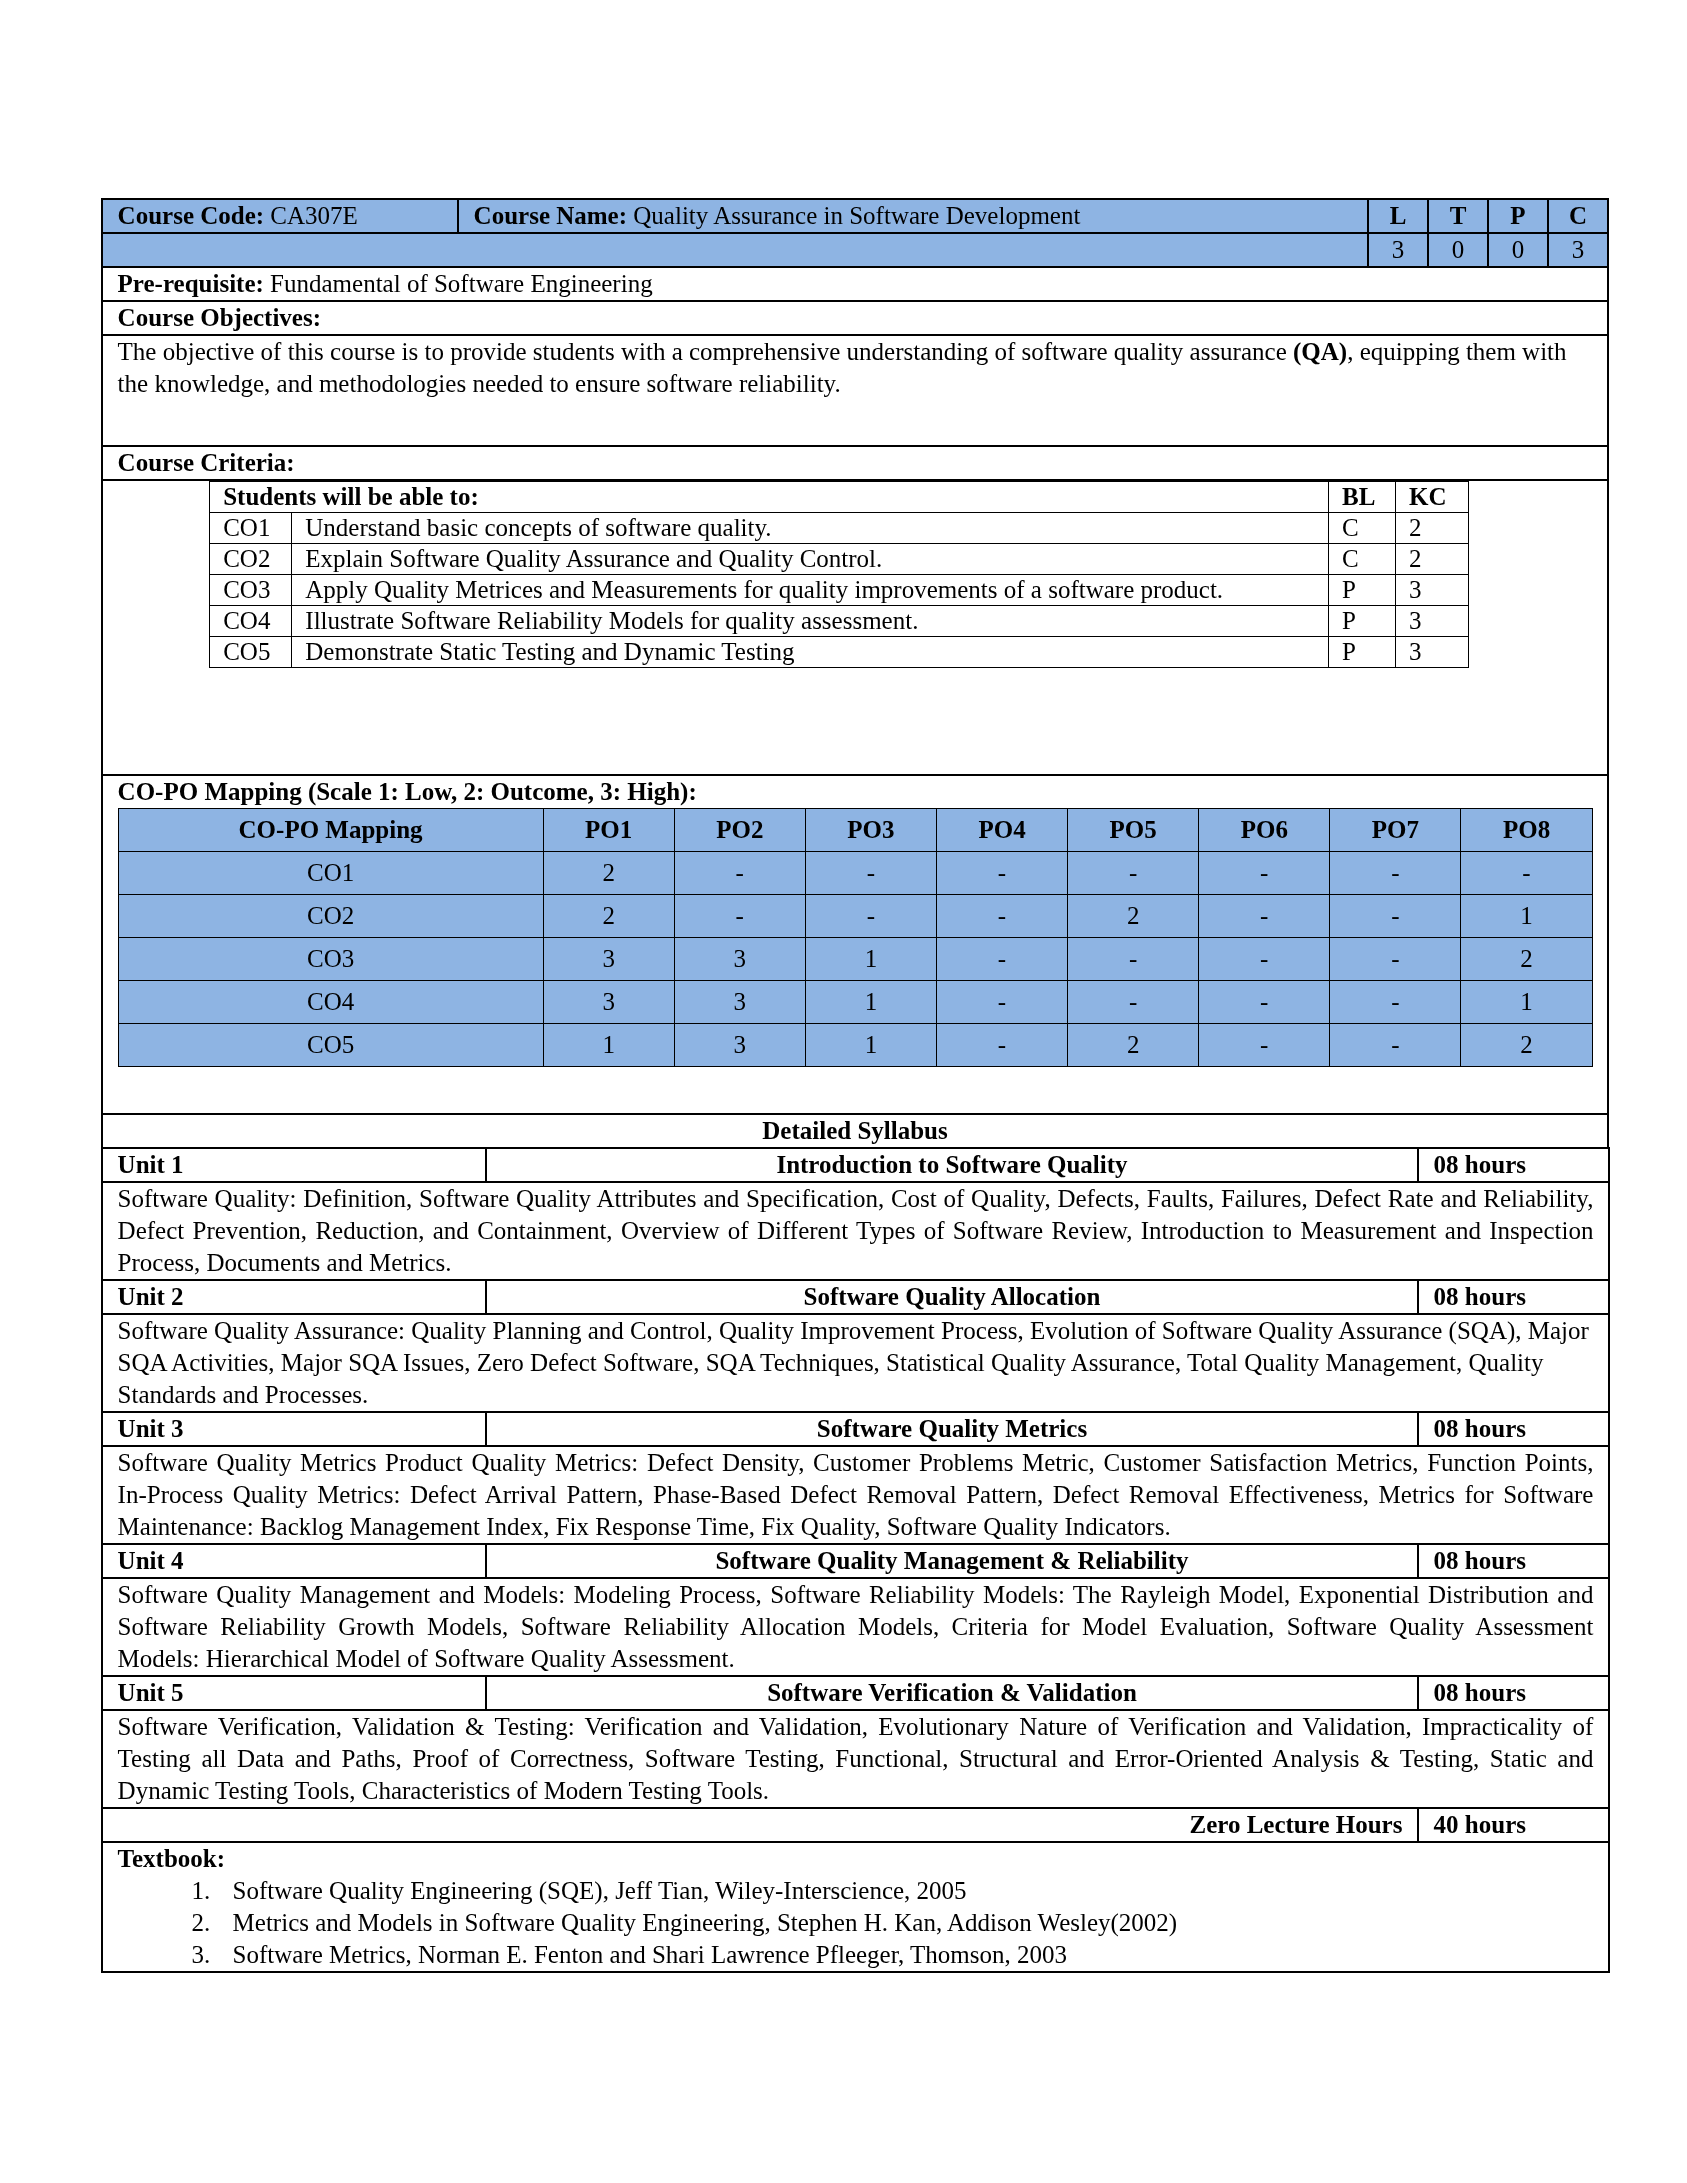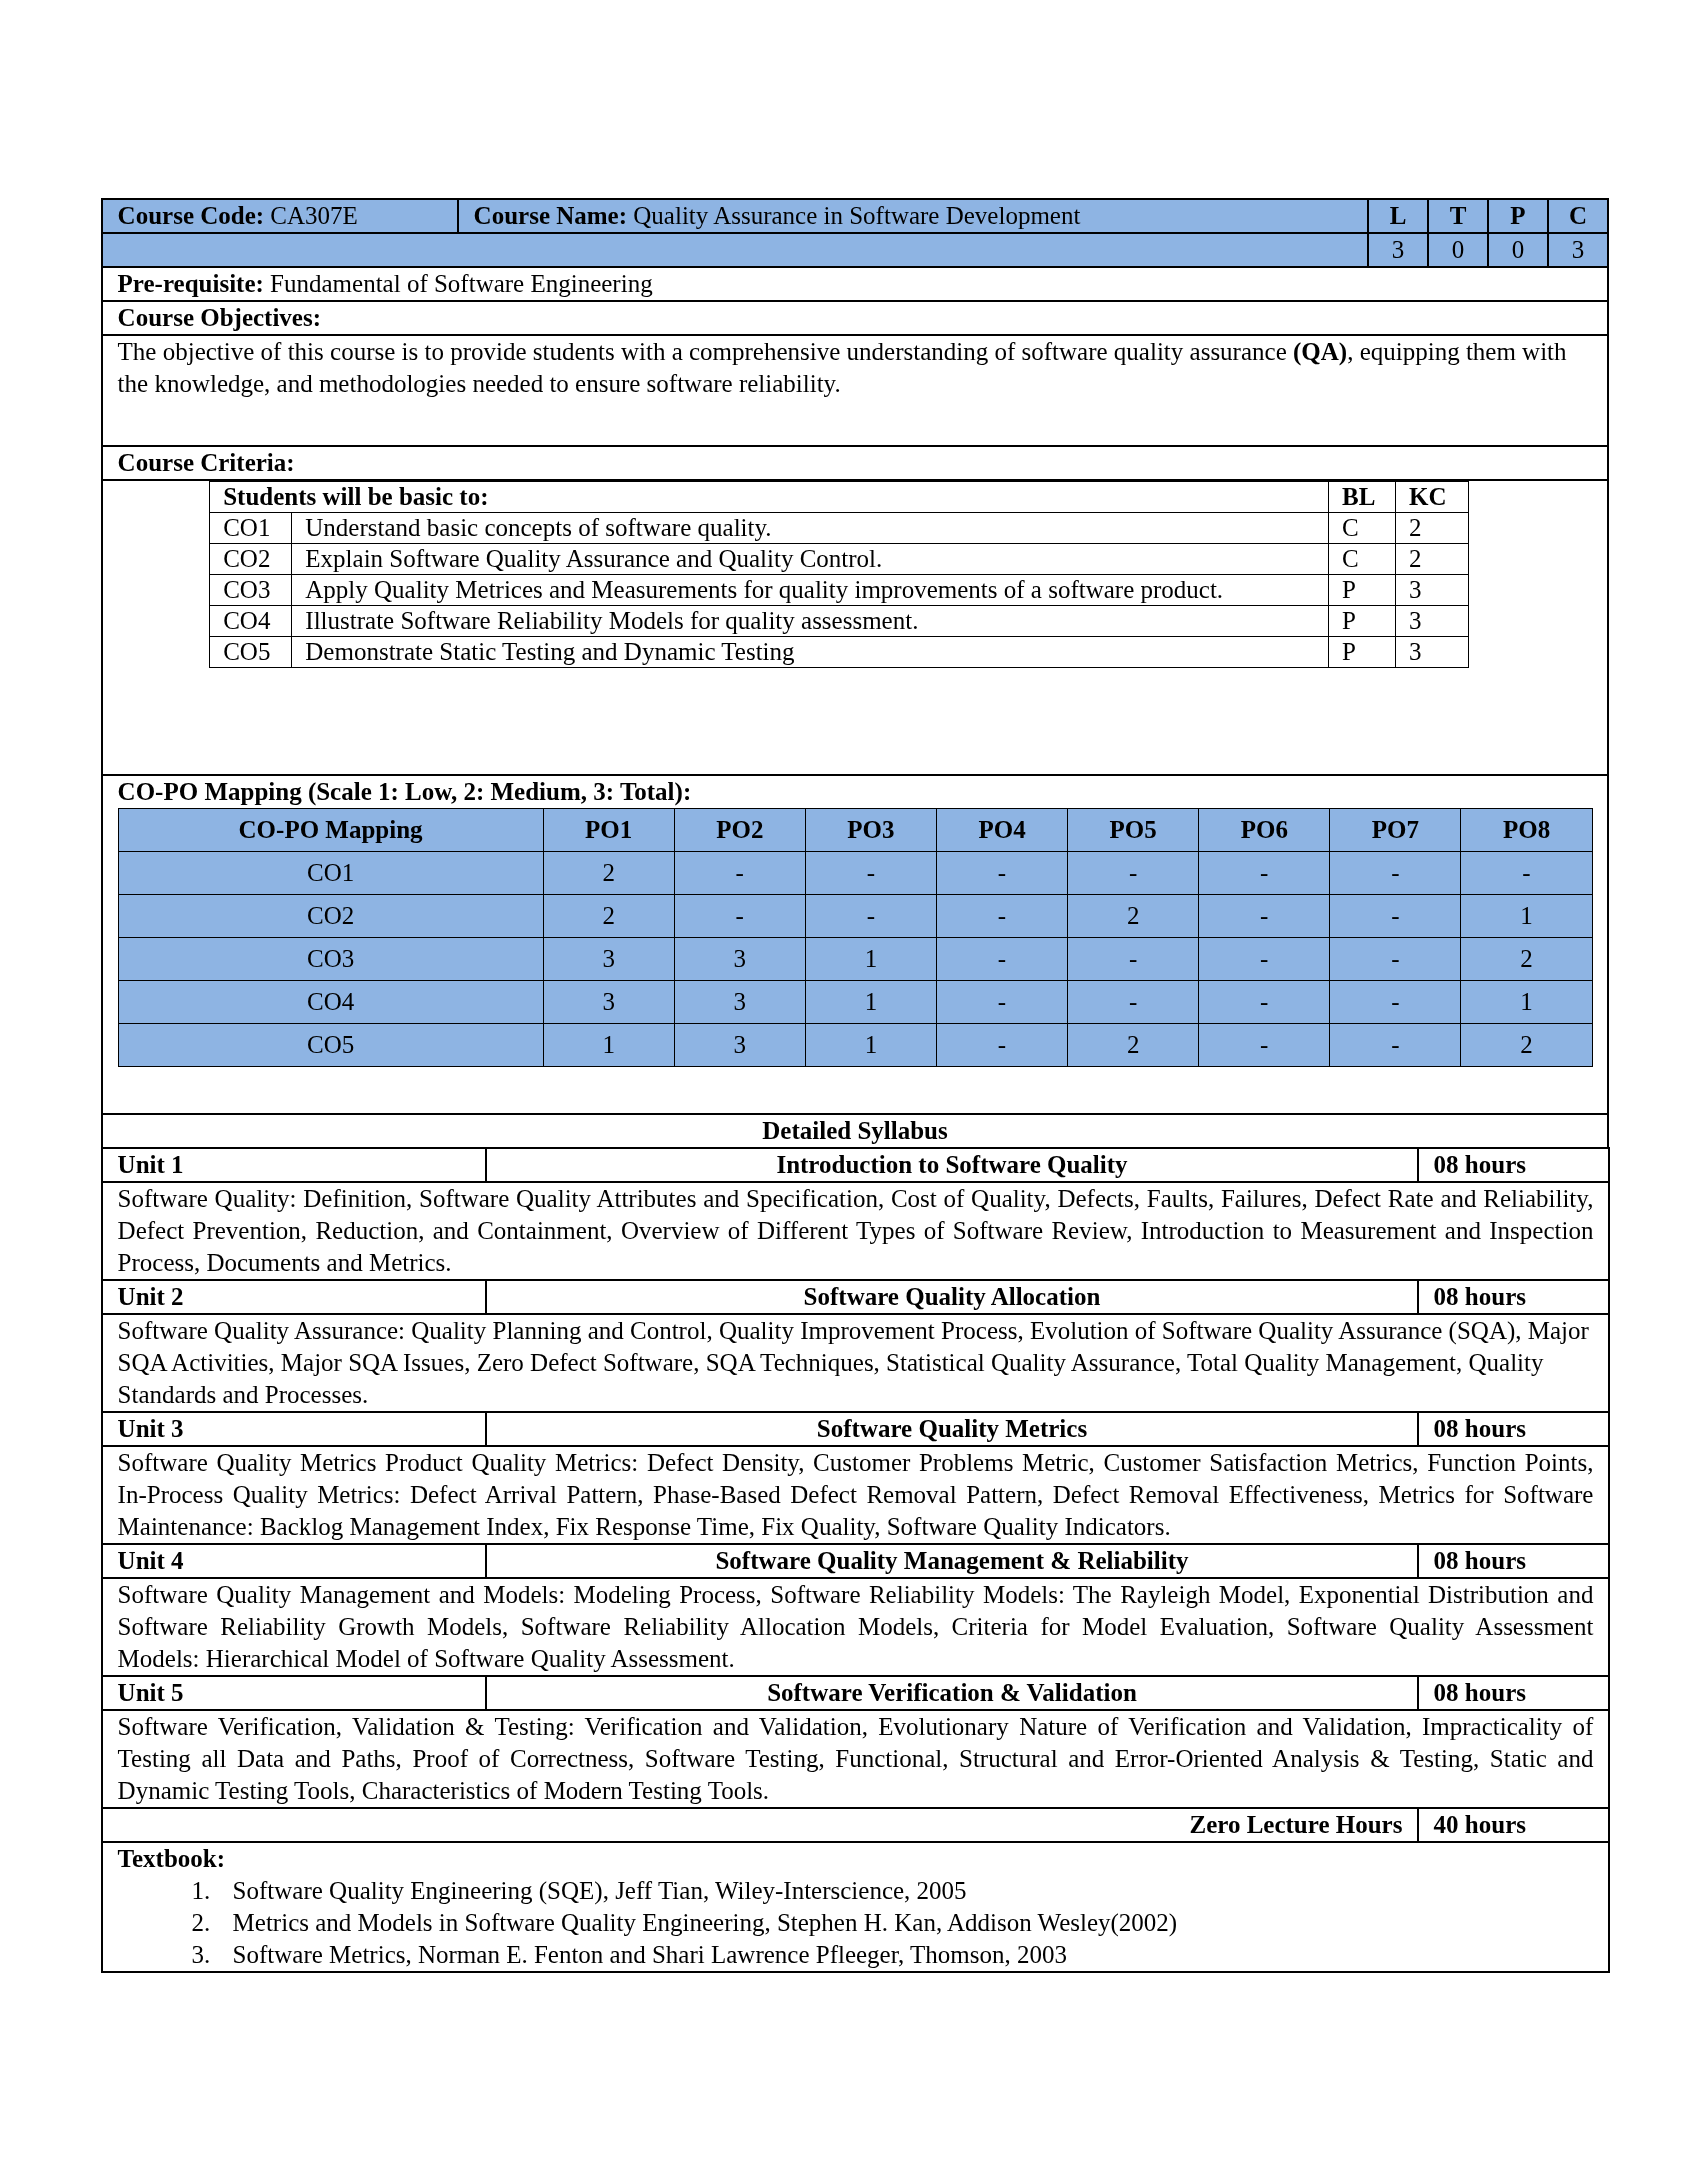--- a/index.html
+++ b/index.html
@@ -71,21 +71,21 @@
       <td colspan="6" style="padding:0;">
         <table class="inner-co">
           <colgroup>
                 <col style="width:82px">
                 <col style="width:1035px">
                 <col style="width:67px">
                 <col style="width:73px">
               </colgroup>
           <tbody>
             <tr>
-              <td colspan="2" class="b">Students will be basic to:</td>
+              <td colspan="2" class="b">Students will be able to:</td>
               <td class="b">BL</td>
               <td class="b">KC</td>
             </tr>
             <tr>
               <td>CO1</td>
               <td>Understand basic concepts of software quality.</td>
               <td>C</td>
               <td>2</td>
             </tr>
             <tr>
@@ -112,21 +112,21 @@
               <td>P</td>
               <td>3</td>
             </tr>
           </tbody>
         </table>
       </td>
     </tr>
 
     <tr>
       <td colspan="6" style="padding:0 14.6px;">
-        <div class="b">CO-PO Mapping (Scale 1: Low, 2: Medium, 3: Total):</div>
+        <div class="b">CO-PO Mapping (Scale 1: Low, 2: Outcome, 3: High):</div>
         <table class="copo">
           <colgroup>
                 <col style="width:425px">
                 <col>
                 <col>
                 <col>
                 <col>
                 <col>
                 <col>
                 <col>

